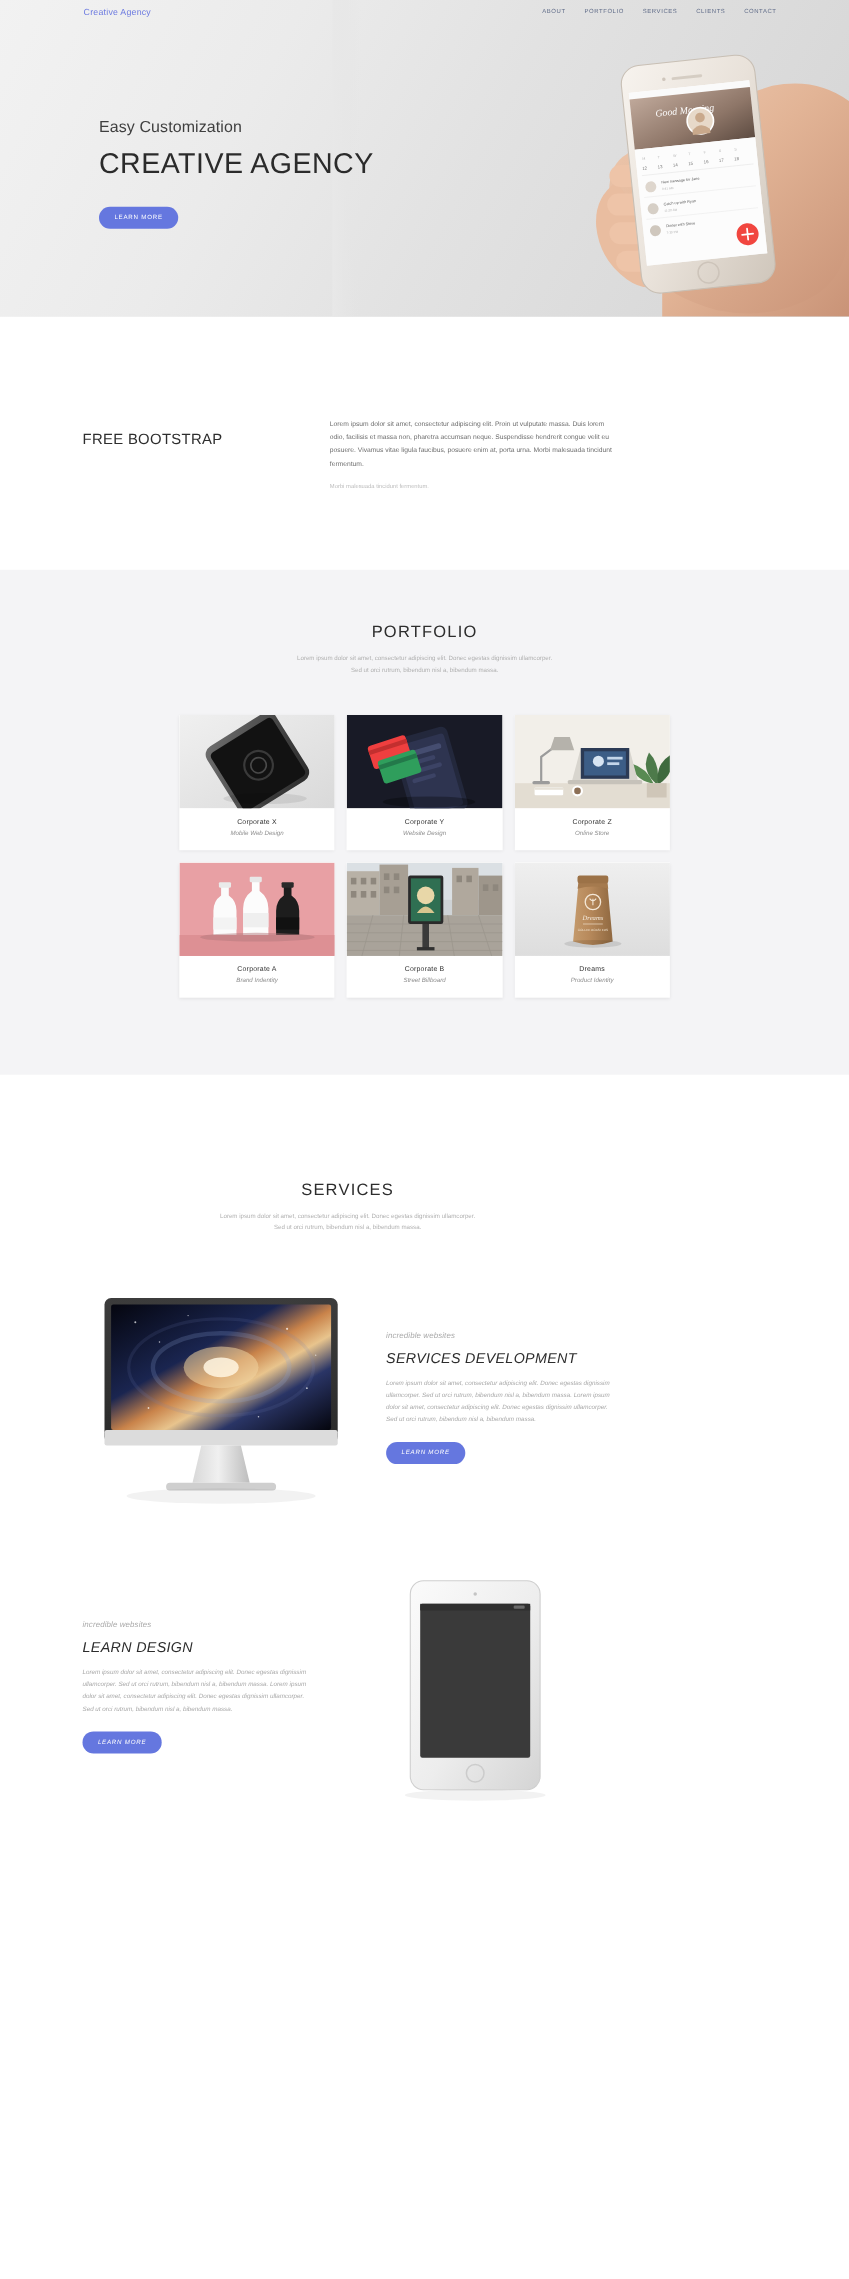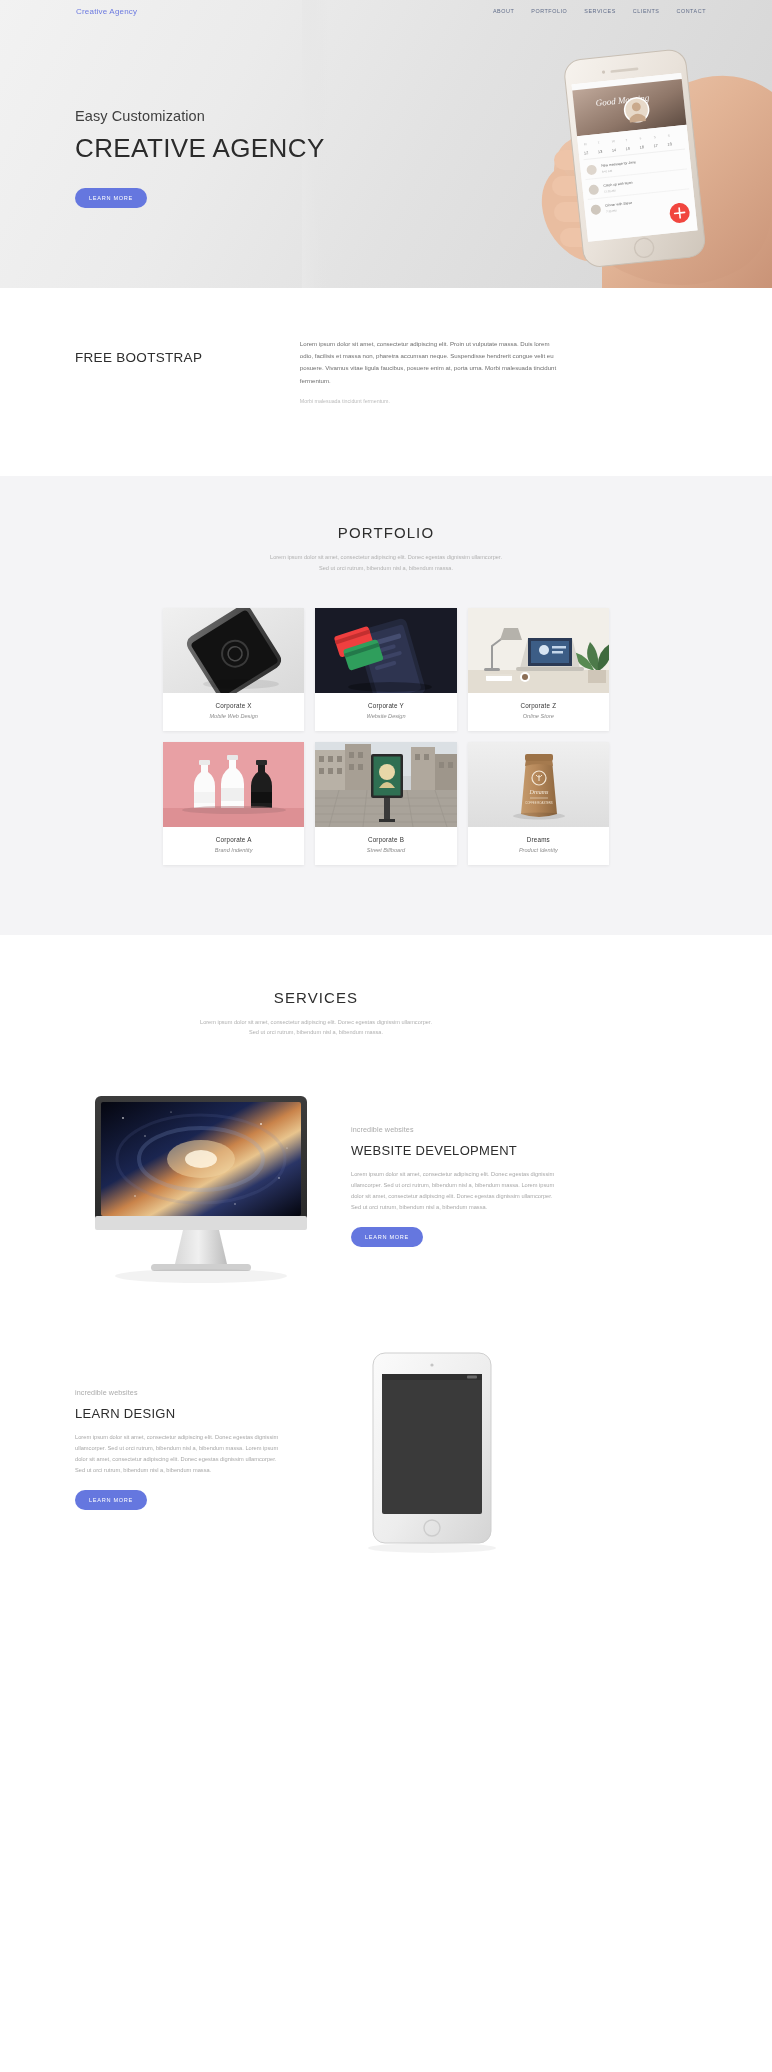--- a/index.html
+++ b/index.html
@@ -48,21 +48,21 @@
   
   .hero {
     position: relative;
     width: 772px;
     height: 288px;
     background: linear-gradient(118deg,#f2f2f2 0%,#ebebeb 30%,#e2e2e2 55%,#dcdcdc 75%,#d4d4d4 100%);
     overflow: hidden;
   }
   .hero-copy {
     position: absolute;
-    left: 75px;
+    left: 90px;
     top: 108px;
     z-index: 6;
   }
   .hero-sub {
     font-size: 14.5px;
     color: #3f3f3f;
     font-weight: 400;
     letter-spacing: .1px;
   }
   .hero-title {
@@ -90,21 +90,21 @@
 
   
   .hero-art {
     position: absolute;
     right: 0; top: 0;
     width: 470px; height: 288px;
     z-index: 3;
   }
 
   
-  .sec-white { background:#fff; width:632px; }
+  .sec-white { background:#fff; width:632px;margin-top:42px; }
   .sec-grey  { background:#f4f4f6; width:772px; }
 
   
   .intro {
     display: flex;
     padding: 50px 75px 72px 75px;
     gap: 26px;
   }
   .intro-left { width: 232px; padding-top: 12px; }
   .intro-title {
@@ -159,20 +159,21 @@
   .card-title { font-size: 6.3px; color:#333; letter-spacing:.2px; }
   .card-sub { font-size: 5.6px; color:#8d8d8d; font-style: italic; margin-top: 4px; }
 
   
   .services { padding: 54px 0 0 0; }
   .srv-row {
     display: flex;
     align-items: center;
     padding: 40px 75px 0 75px;
     gap: 26px;
+    font-style: italic;
   }
   .srv-art { width: 250px; height: 215px; position: relative; flex: none; }
   .srv-txt { width: 232px; }
   .srv-kicker { font-size: 7.2px; color:#aaa; font-weight:400; letter-spacing:.1px;}
   .srv-title {
     font-size: 13px;
     color: #2d2d2d;
     font-weight: 400;
     letter-spacing: .3px;
     margin-top: 9px;
@@ -612,21 +613,21 @@
 
         <rect x="20" y="138" width="212" height="14" rx="2" fill="#dcdcdc"></rect>
 
         <path d="M108 152 L144 152 L152 186 L100 186 Z" fill="url(#macStand)"></path>
         <rect x="76" y="186" width="100" height="7" rx="3.5" fill="#cfcfcf"></rect>
         <ellipse cx="126" cy="198" rx="86" ry="7" fill="#000" opacity=".05"></ellipse>
       </svg>
     </div>
     <div class="srv-txt">
       <div class="srv-kicker">incredible websites</div>
-      <h3 class="srv-title">WEBSITE DEVELOPMENT</h3>
+      <h3 class="srv-title">SERVICES DEVELOPMENT</h3>
       <p class="srv-body">Lorem ipsum dolor sit amet, consectetur adipiscing elit. Donec egestas dignissim ullamcorper. Sed ut orci rutrum, bibendum nisl a, bibendum massa. Lorem ipsum dolor sit amet, consectetur adipiscing elit. Donec egestas dignissim ullamcorper. Sed ut orci rutrum, bibendum nisl a, bibendum massa.</p>
       <a href="#" class="btn srv-btn">LEARN MORE</a>
     </div>
   </div>
 
   <div class="srv-row srv-row-2">
     <div class="srv-txt">
       <div class="srv-kicker">incredible websites</div>
       <h3 class="srv-title">LEARN DESIGN</h3>
       <p class="srv-body">Lorem ipsum dolor sit amet, consectetur adipiscing elit. Donec egestas dignissim ullamcorper. Sed ut orci rutrum, bibendum nisl a, bibendum massa. Lorem ipsum dolor sit amet, consectetur adipiscing elit. Donec egestas dignissim ullamcorper. Sed ut orci rutrum, bibendum nisl a, bibendum massa.</p>

